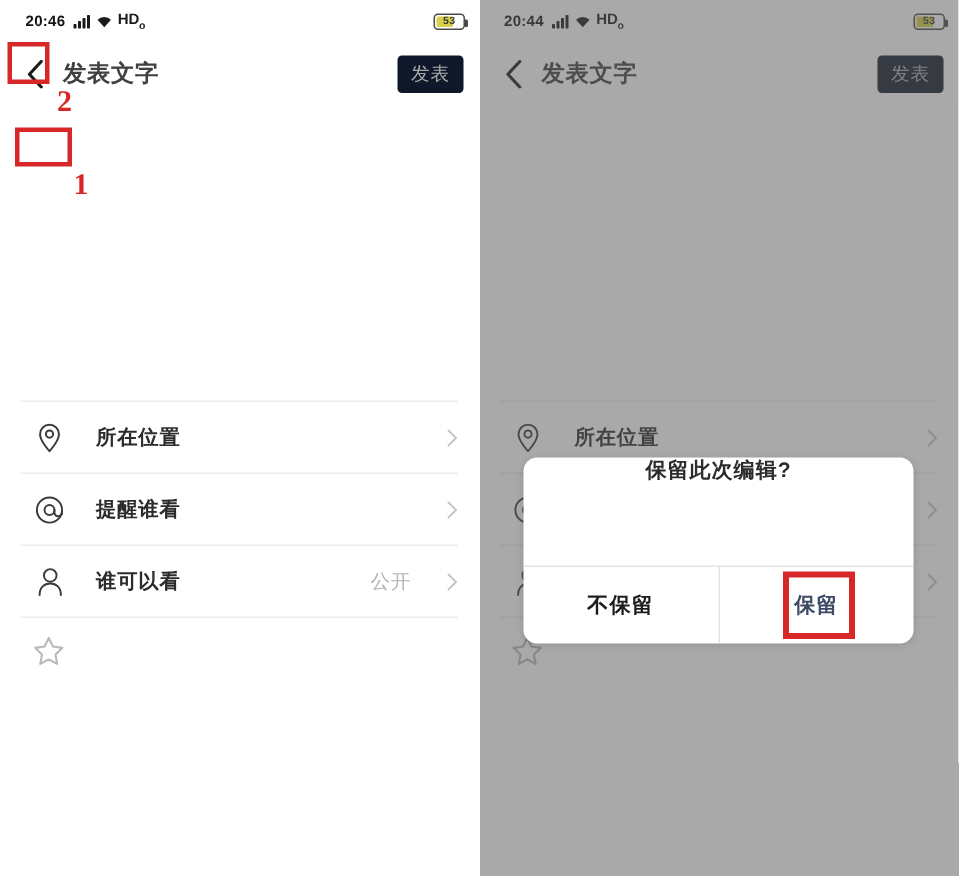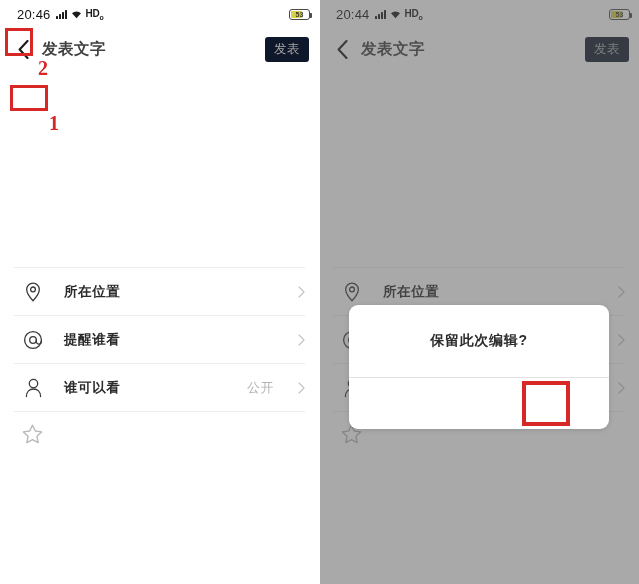--- a/index.html
+++ b/index.html
@@ -26,21 +26,21 @@
 
   
   .statusbar {
     position:relative;
     height:28px;
     display:flex; align-items:center;
     padding:0 9px 0 17px;
     font-size:11px; color:#1a1a1a;
     letter-spacing:0.2px;
   }
-  .st-time { font-size:13px; font-weight:400; color:#141414; }
+  .st-time { font-size:10px; font-weight:700; color:#141414; }
   .st-icons { display:flex; align-items:center; gap:4px; margin-left:5px; }
   .sig { display:flex; align-items:flex-end; gap:1px; height:9px; }
   .sig i { display:block; width:2px; background:#1b1b1b; border-radius:0.5px; }
   .sig i:nth-child(1){height:3px;} .sig i:nth-child(2){height:5px;}
   .sig i:nth-child(3){height:7px;} .sig i:nth-child(4){height:9px;}
   .wifi { position:relative; width:11px; height:9px; }
   .wifi svg { display:block; }
   .hd { font-size:10px; font-weight:700; color:#1b1b1b; letter-spacing:-0.2px; }
   .hd sub { font-size:7px; }
   .st-spacer { flex:1; }
@@ -140,21 +140,21 @@
     position:absolute;
     left:30px; top:305px;
     width:260px; height:124px;
     background:#ffffff;
     border-radius:9px;
     z-index:30;
     box-shadow:0 1px 5px rgba(0,0,0,0.13);
     overflow:hidden;
   }
   .dlg-title-wrap {
-    height:72px; display:flex; align-items:center; justify-content:center;
+    height:72px; display:flex; justify-content:center;
   }
   .dlg-title {
     font-size:14px; color:#2c2c2c; font-weight:700; letter-spacing:0.7px;
   }
   .dlg-hr { height:1px; background:#e3e3e3; }
   .dlg-actions { display:flex; height:51px; }
   .dlg-btn {
     flex:1; display:flex; align-items:center; justify-content:center;
     font-size:14px; letter-spacing:0.8px; font-weight:700;
   }
@@ -416,18 +416,23 @@
       </div>
     </div>
 
     <div class="dim"></div>
 
     <div class="dialog">
       <div class="dlg-title-wrap">
         <span class="dlg-title">保留此次编辑?</span>
       </div>
       <div class="dlg-hr"></div>
+      <div class="dlg-actions">
+        <span class="dlg-btn neg">不保留</span>
+        <span class="dlg-vr"></span>
+        <span class="dlg-btn pos">保留</span>
+      </div>
     </div>
 
     <div class="anno-box" id="anno-box-keep"></div>
   </div>
 
 </div>
 
 </body></html>

